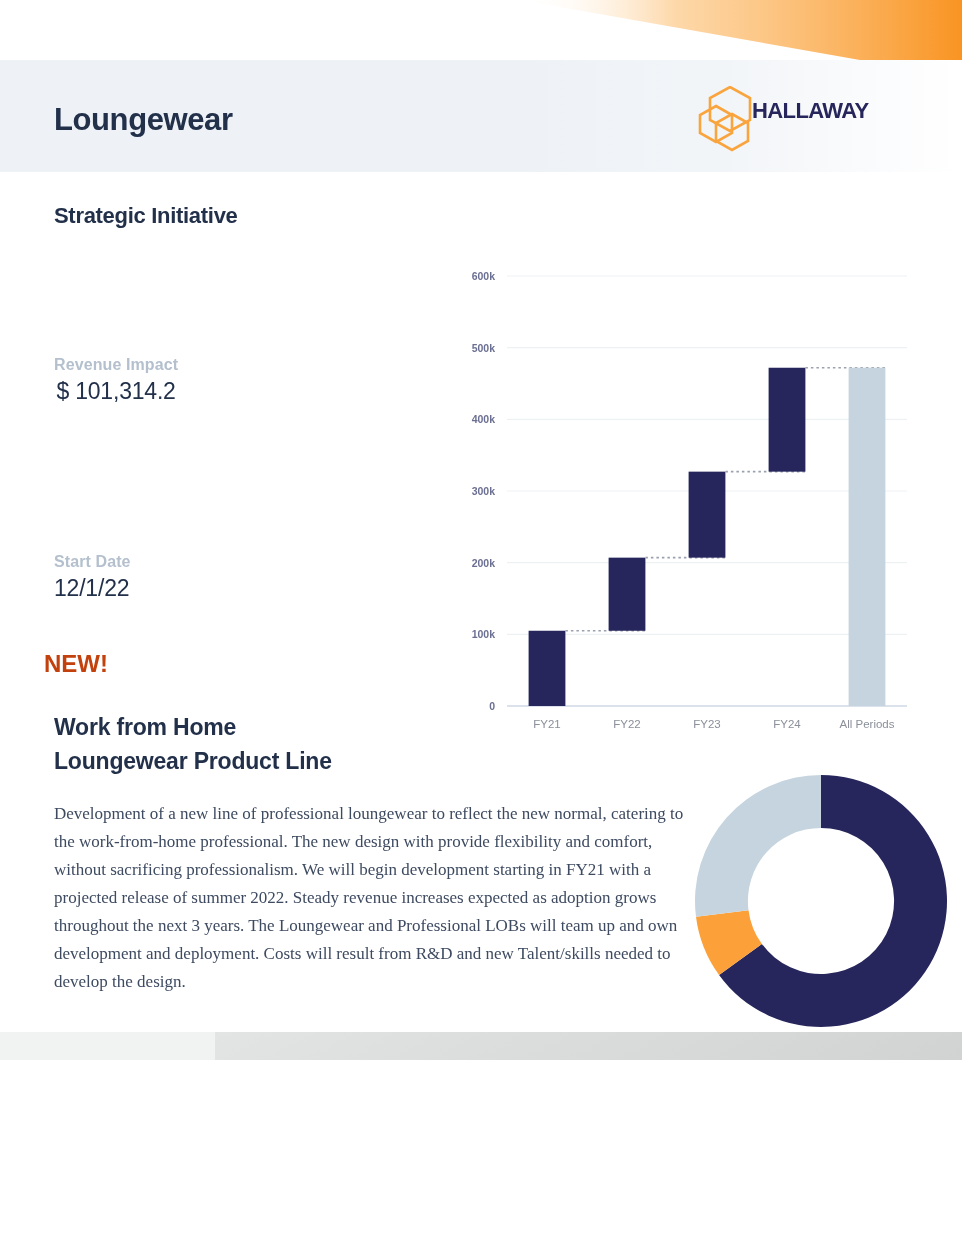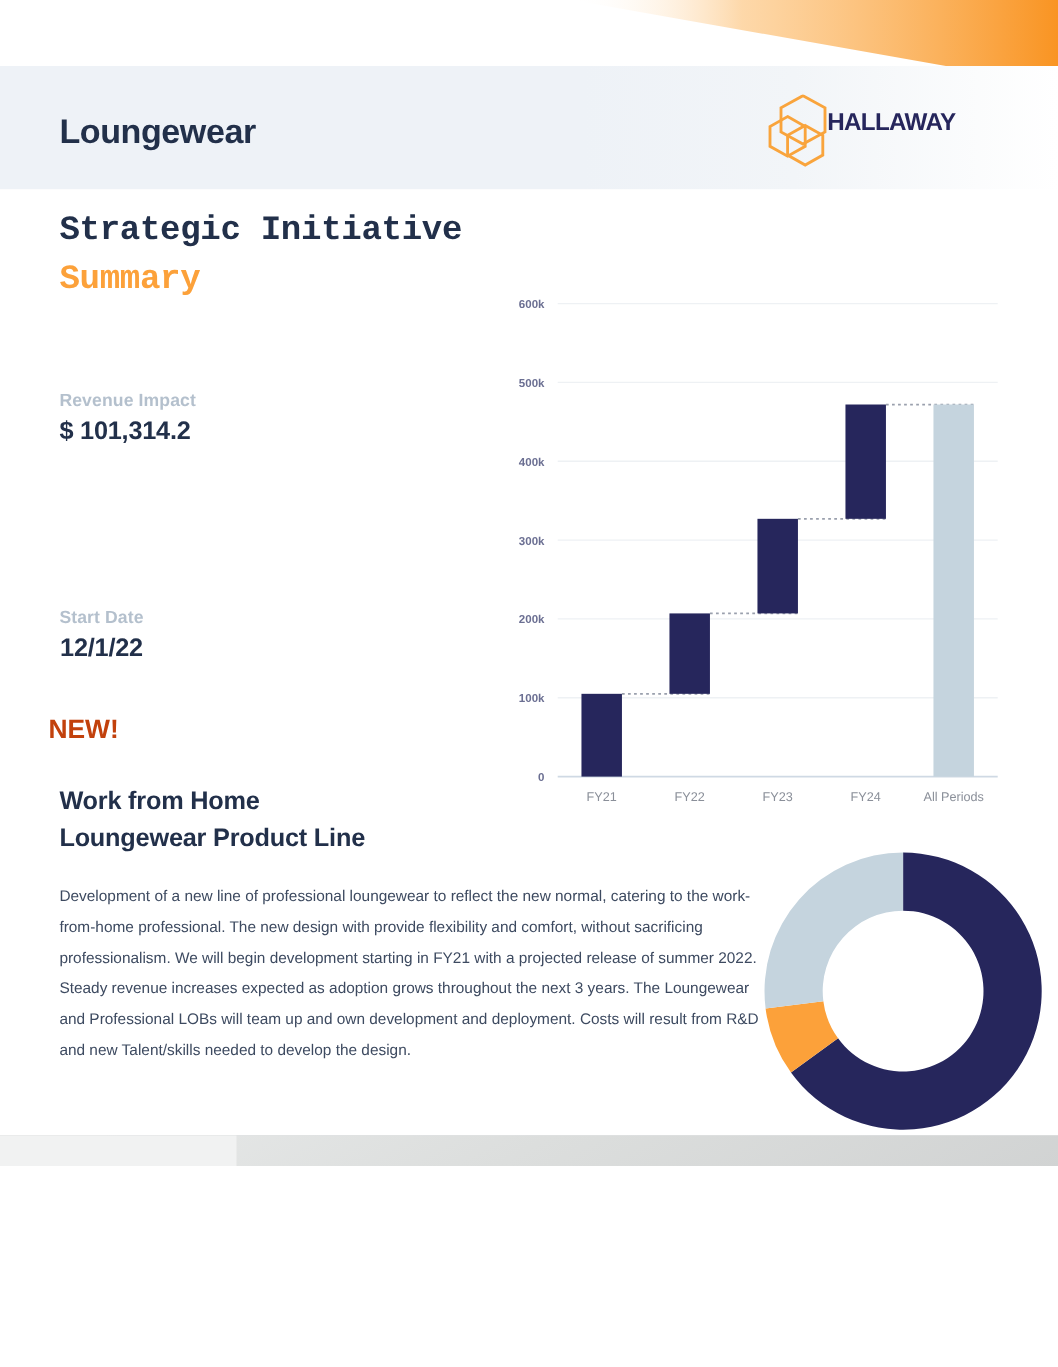--- a/index.html
+++ b/index.html
@@ -44,55 +44,56 @@
   }
   .logo-wordmark {
     position: absolute;
     left: 54px; top: 12px;
     font-size: 22px; font-weight: bold;
     color: #26265c; letter-spacing: -0.6px;
   }
 
   
   .headline {
-    position: absolute; left: 54px; top: 188px;
-    font-size: 31px; font-weight: bold; line-height: 1.45;
-    color: #22304a; letter-spacing: -0.3px; font-family: Liberation Mono, monospace;
+    position: absolute; left: 54px; top: 200px;
+    font-size: 22px; font-weight: bold; line-height: 1.45;
+    color: #22304a; letter-spacing: -0.3px;
   }
   .headline .accent { color: #fca13a; display: block; }
 
   .metric { position: absolute; left: 54px; }
   .metric-label {
     font-size: 16px; font-weight: bold; color: #b4c0cd;
     letter-spacing: 0.1px; margin-bottom: 4px;
   }
   .metric-value {
-    font-size: 23px; font-weight: bold; color: #22304a;
+    font-size: 23px; font-weight: normal; color: #22304a;
     letter-spacing: -0.2px;
   }
-  .m1 { top: 356px; }
+  .m1 { top: 356px; text-align: center; }
   .m2 { top: 448px; }
-  .m3 { top: 553px; text-align: center; }
+  .m3 { top: 553px; }
 
   .new-badge {
     position: absolute; left: 44px; top: 650px;
     font-size: 24px; font-weight: bold; color: #c2410c;
   }
   .sub-headline {
     position: absolute; left: 54px; top: 710px;
     font-size: 23px; font-weight: bold; line-height: 1.48;
     color: #22304a; letter-spacing: -0.2px;
   }
   .sub-headline span { display: block; }
 
   .body-copy {
     position: absolute; left: 54px; top: 800px;
     width: 640px;
-    font-size: 14px; line-height: 28px;
+    font-size: 17px; line-height: 28px;
     color: #3d4a60;
+    font-family: Liberation Serif, serif;
   }
 
   
   .chart {
     position: absolute;
     left: 445px; top: 258px;
     width: 470px; height: 490px;
   }
   .chart svg { display: block; }
 
@@ -140,21 +141,20 @@
         <polygon points="32,1 52,12 52,34 32,45 12,34 12,12"></polygon>
         <polygon points="18,20 34,29 34,47 18,56 2,47 2,29"></polygon>
         <polygon points="34,28 50,37 50,55 34,64 18,55 18,37"></polygon>
       </g>
     </svg>
     <div class="logo-wordmark">HALLAWAY</div>
   </div>
 
   <div class="headline">
     <span>Strategic Initiative</span>
-    <span class="accent">Summary</span>
   </div>
 
   <div class="metric m1">
     <div class="metric-label">Revenue Impact</div>
     <div class="metric-value">$ 101,314.2</div>
   </div>
   <div class="metric m3">
     <div class="metric-label">Start Date</div>
     <div class="metric-value">12/1/22</div>
   </div>

